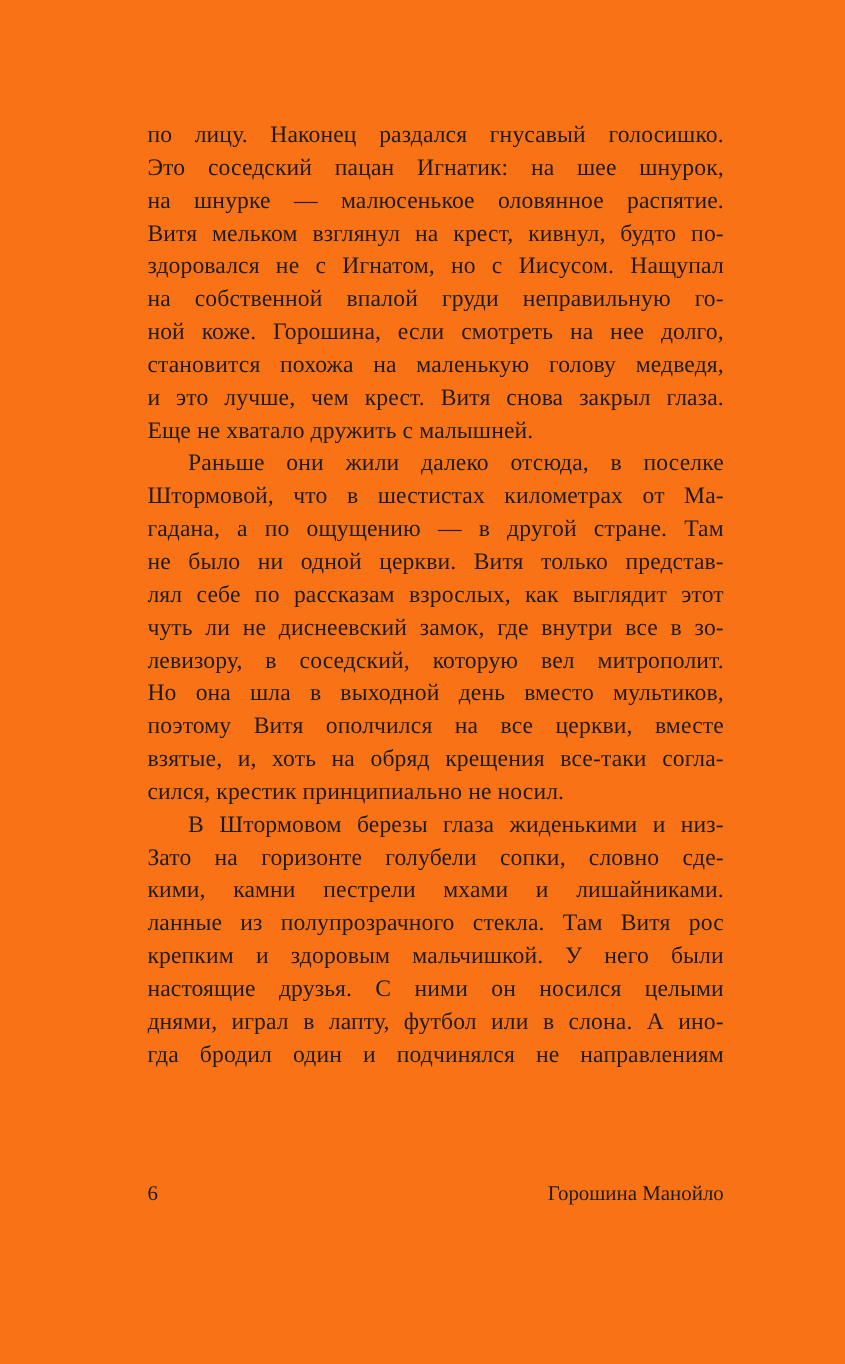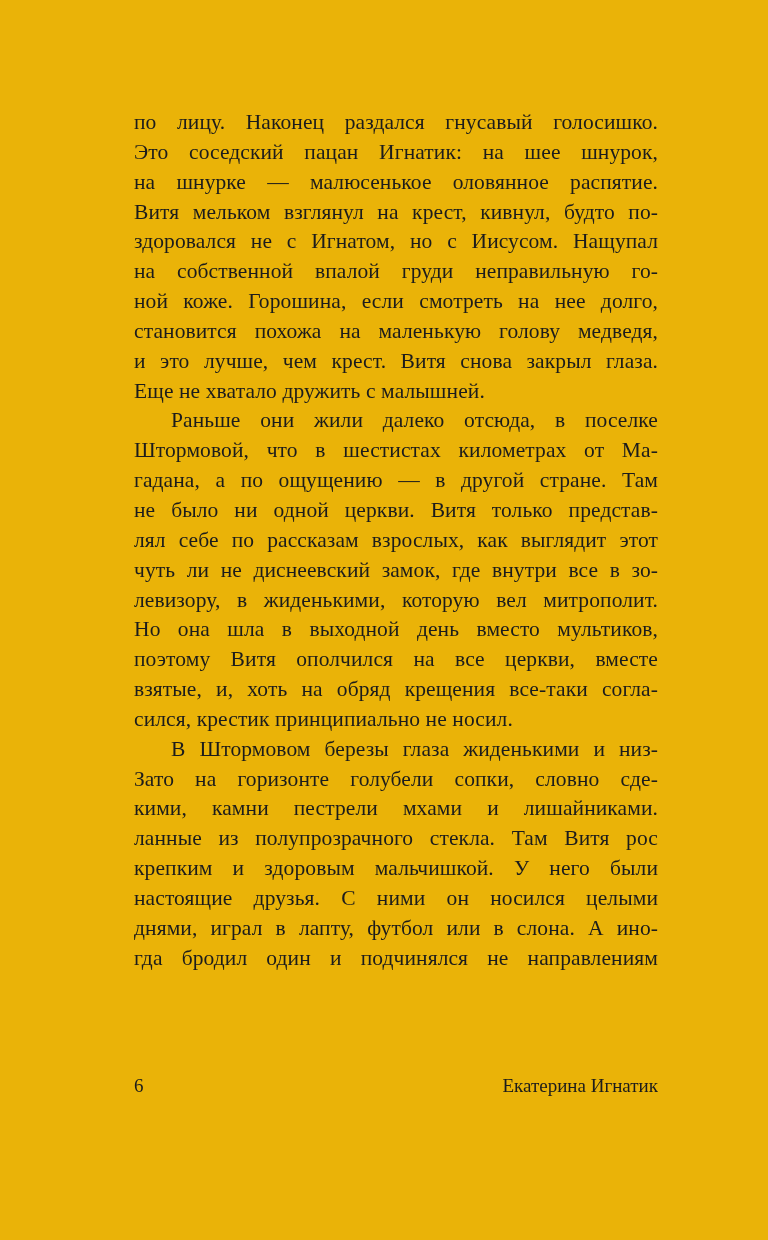--- a/index.html
+++ b/index.html
@@ -10,21 +10,21 @@
   body {
     width: 768px;
     height: 1240px;
     font-family: "Liberation Serif", "DejaVu Serif", serif;
     color: #1c1c1c;
   }
   .page {
     position: relative;
     width: 768px;
     height: 1240px;
-    background: #eab308;
+    background: #f97316;
     overflow: hidden;
   }
   .text-block {
     position: absolute;
     left: 134px;
     top: 108px;
     width: 524px;
     font-size: 21.5px;
     line-height: 29.85px;
     letter-spacing: 0.1px;
@@ -80,36 +80,36 @@
         <div class="line">и это лучше, чем крест. Витя снова закрыл глаза.</div>
         <div class="line last">Еще не хватало дружить с малышней.</div>
       </div>
       <div class="para indent">
         <div class="line">Раньше они жили далеко отсюда, в поселке</div>
         <div class="line">Штормовой, что в шестистах километрах от Ма-</div>
         <div class="line">гадана, а по ощущению — в другой стране. Там</div>
         <div class="line">не было ни одной церкви. Витя только представ-</div>
         <div class="line">лял себе по рассказам взрослых, как выглядит этот</div>
         <div class="line">чуть ли не диснеевский замок, где внутри все в зо-</div>
-        <div class="line">левизору, в жиденькими, которую вел митрополит.</div>
+        <div class="line">левизору, в соседский, которую вел митрополит.</div>
         <div class="line">Но она шла в выходной день вместо мультиков,</div>
         <div class="line">поэтому Витя ополчился на все церкви, вместе</div>
         <div class="line">взятые, и, хоть на обряд крещения все-таки согла-</div>
         <div class="line last">сился, крестик принципиально не носил.</div>
       </div>
       <div class="para indent">
         <div class="line">В Штормовом березы глаза жиденькими и низ-</div>
         <div class="line">Зато на горизонте голубели сопки, словно сде-</div>
         <div class="line">кими, камни пестрели мхами и лишайниками.</div>
         <div class="line">ланные из полупрозрачного стекла. Там Витя рос</div>
         <div class="line">крепким и здоровым мальчишкой. У него были</div>
         <div class="line">настоящие друзья. С ними он носился целыми</div>
         <div class="line">днями, играл в лапту, футбол или в слона. А ино-</div>
         <div class="line">гда бродил один и подчинялся не направлениям</div>
       </div>
     </div>
 
   <div class="footer">
     <span>6</span>
-    <span>Екатерина Игнатик</span>
+    <span>Горошина Манойло</span>
   </div>
 
 </div>
 
 </body></html>

